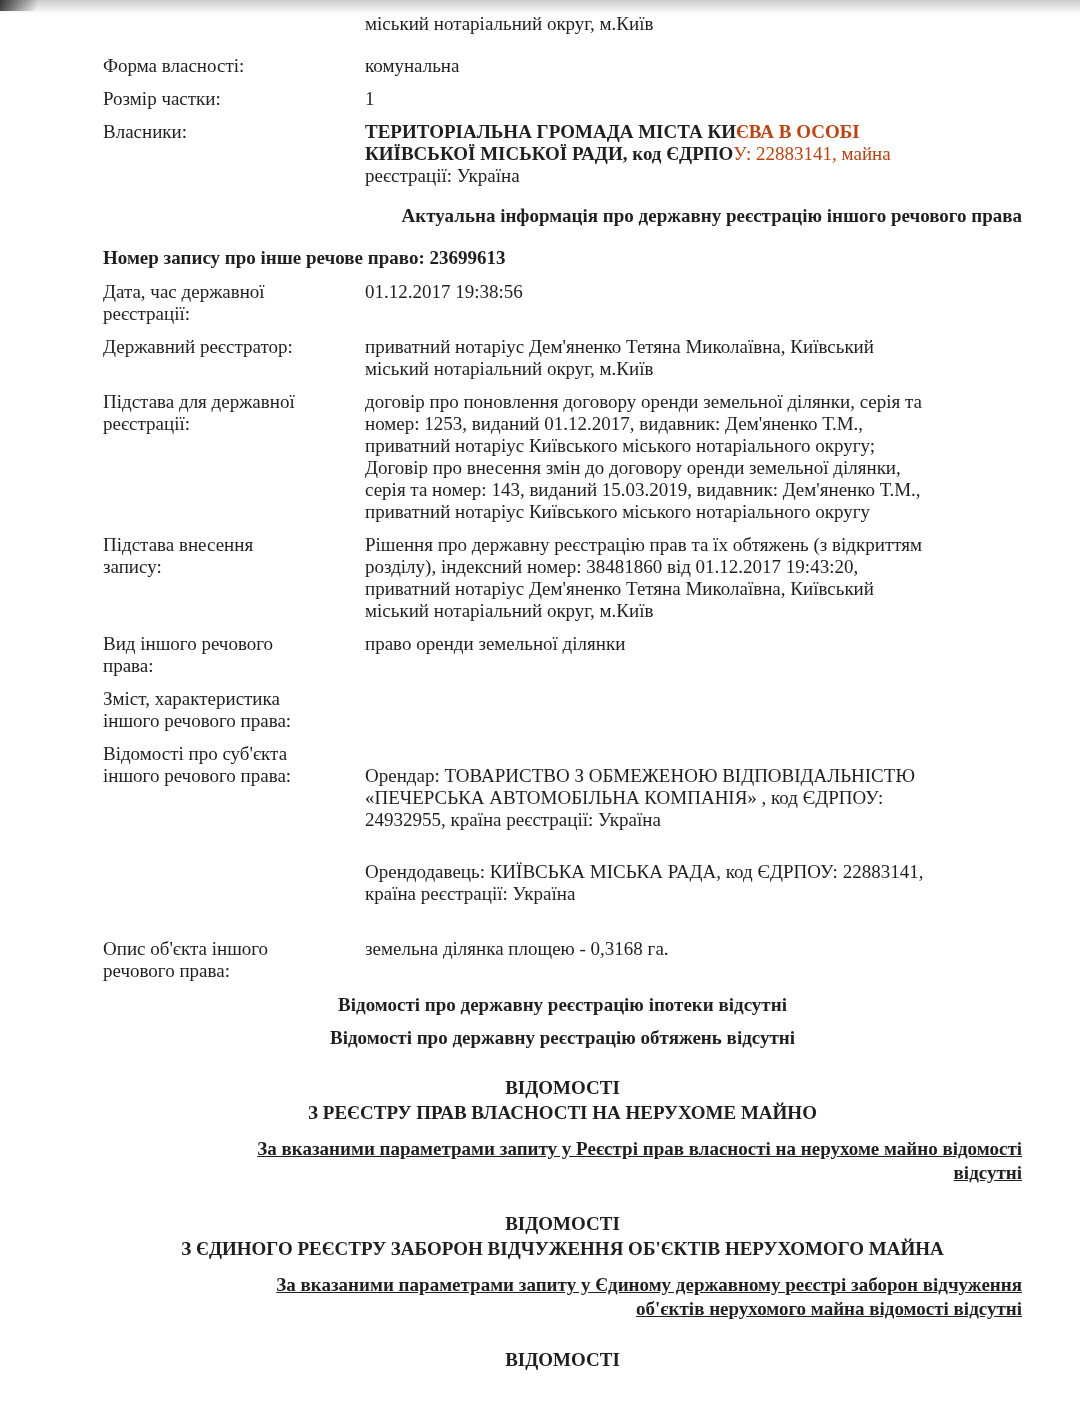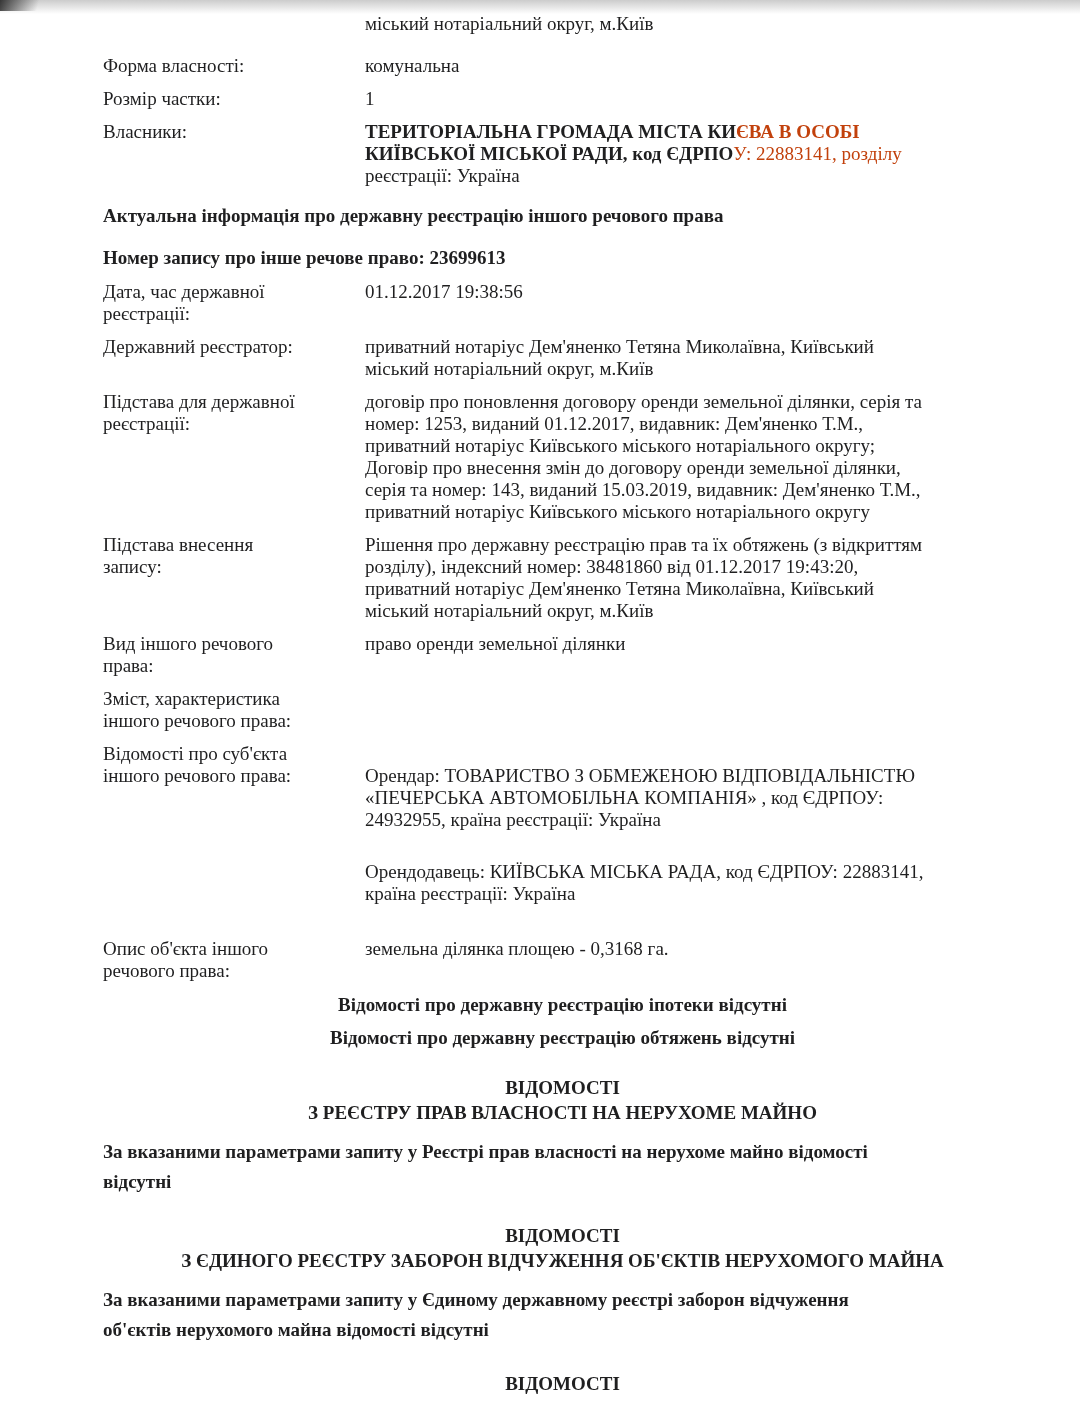--- a/index.html
+++ b/index.html
@@ -42,21 +42,21 @@
   .row {
     display: grid;
     grid-template-columns: 262px 1fr;
     margin-bottom: 11px;
   }
   .label { white-space: pre-line; }
   .value { white-space: pre-line; }
   .bold { font-weight: 700; text-align: right; }
   .faded { color: #c2410c; }
   .section-heading {
-    text-align: left;
+    text-align: right;
     font-weight: 700;
     margin-top: 18px;
     margin-bottom: 20px;
   }
   .record-number {
     font-weight: 700;
     margin-bottom: 12px;
   }
   .row-owners { margin-bottom: 0; }
   .value-paragraph { margin-bottom: 8px; }
@@ -70,24 +70,25 @@
   .absence-group { margin-top: 12px; }
   .register-section { margin-top: 26px; }
   .register-title {
     text-align: center;
     font-weight: 700;
     line-height: 25px;
     white-space: pre-line;
     margin-bottom: 12px;
   }
   .register-note {
-    text-align: left;
-    font-weight: 700;
-    line-height: 30px;
-    white-space: pre-line;
+    text-align: right;
+    font-weight: 700;
+    line-height: 24px;
+    white-space: pre-line;
+    text-decoration: underline;
   }
   .trailing-heading {
     text-align: center;
     font-weight: 700;
     margin-top: 28px;
   }
 </style>
 </head>
 <body>
 
@@ -104,21 +105,21 @@
       <div class="value">комунальна</div>
     </div>
 
     <div class="row">
       <div class="label">Розмір частки:</div>
       <div class="value">1</div>
     </div>
 
     <div class="row row-owners">
       <div class="label">Власники:</div>
-      <div class="value"><span class="bold">ТЕРИТОРІАЛЬНА ГРОМАДА МІСТА КИ</span><span class="bold faded">ЄВА В ОСОБІ</span><br><span class="bold">КИЇВСЬКОЇ МІСЬКОЇ РАДИ, код ЄДРПО</span><span class="faded">У: 22883141, розділу</span><br><span>реєстрації: Україна</span></div>
+      <div class="value"><span class="bold">ТЕРИТОРІАЛЬНА ГРОМАДА МІСТА КИ</span><span class="bold faded">ЄВА В ОСОБІ</span><br><span class="bold">КИЇВСЬКОЇ МІСЬКОЇ РАДИ, код ЄДРПО</span><span class="faded">У: 22883141, майна</span><br><span>реєстрації: Україна</span></div>
     </div>
 
     <div class="section-heading">Актуальна інформація про державну реєстрацію іншого речового права</div>
 
     <div class="record-number">Номер запису про інше речове право: 23699613</div>
 
     <div class="row">
       <div class="label">Дата, час державної
 реєстрації:</div>
       <div class="value">01.12.2017 19:38:56</div>

